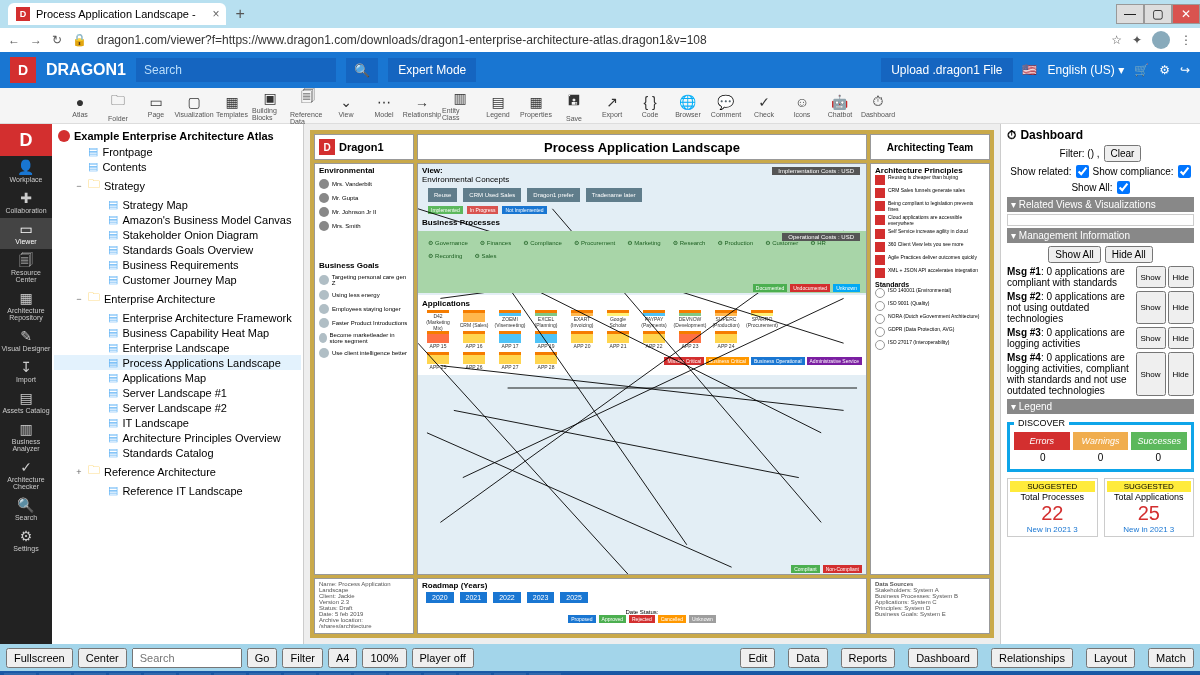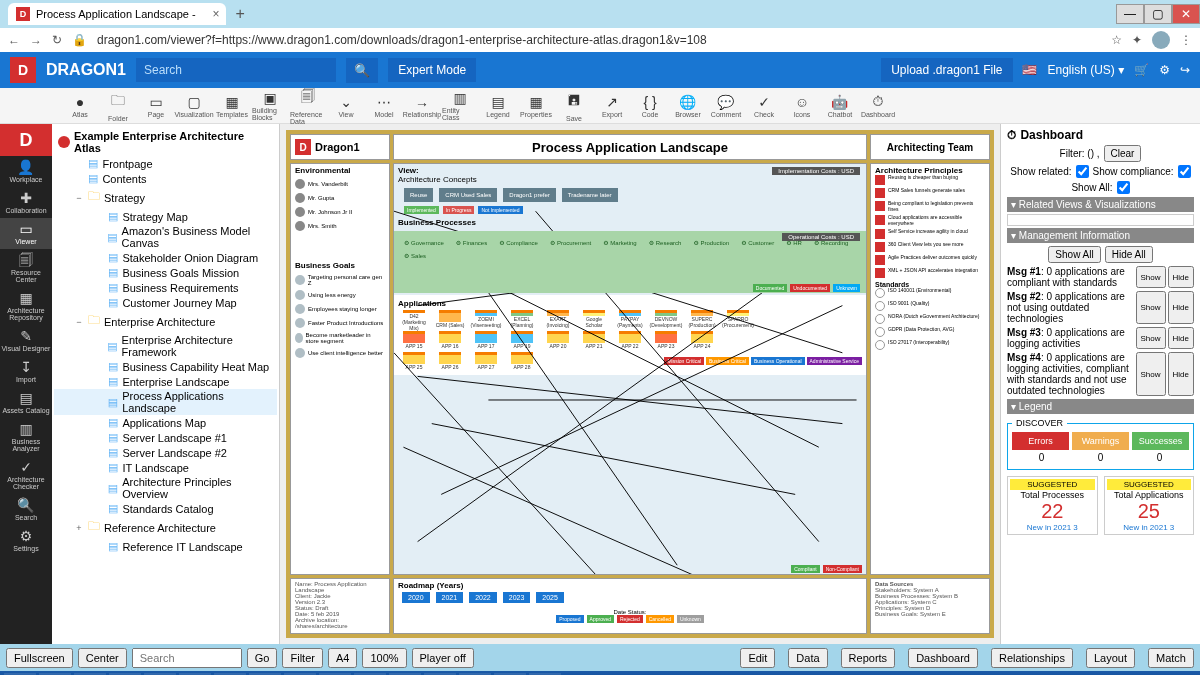--- a/index.html
+++ b/index.html
@@ -34,21 +34,21 @@
 .tool-icon { font-size: 14px; color: #333; }
 
 
 .main { display: flex; height: 520px; }
 .left-dock { width: 52px; background: #222; color: #ccc; font-size: 7px; display: flex; flex-direction: column; }
 .dock-item { display: flex; flex-direction: column; align-items: center; padding: 4px 0; gap: 2px; cursor: pointer; text-align: center; line-height: 1; }
 .dock-item.active { background: #444; color: #fff; }
 .dock-icon { font-size: 14px; }
 
 
-.tree-panel { width: 228px; background: #fff; border-right: 1px solid #ccc; padding: 4px 2px; font-size: 11px; overflow-y: auto; }
+.tree-panel { width: 252px; background: #fff; border-right: 1px solid #ccc; padding: 4px 2px; font-size: 11px; overflow-y: auto; }
 .tree-title { display: flex; align-items: center; gap: 4px; font-weight: bold; padding: 2px 4px; }
 .tree-title .dot { width: 12px; height: 12px; background: #d32f2f; border-radius: 50%; }
 .tree-node { display: flex; align-items: center; gap: 4px; padding: 1px 0 1px 20px; cursor: pointer; }
 .tree-node.lvl2 { padding-left: 40px; }
 .tree-node.lvl2.sel { background: #e3f2fd; }
 .tree-node .exp { width: 10px; text-align: center; font-size: 9px; color: #666; }
 .folder-icon { color: #fbc02d; font-size: 12px; }
 .doc-icon { color: #64b5f6; font-size: 11px; }
 
 
@@ -75,24 +75,24 @@
 
 
 .dash-panel { width: 200px; background: #fff; border-left: 1px solid #ccc; padding: 4px 6px; font-size: 10px; overflow-y: auto; }
 .dash-panel h4 { font-size: 12px; display: flex; align-items: center; gap: 4px; }
 .dash-row { margin: 3px 0; display: flex; align-items: center; gap: 4px; flex-wrap: wrap; justify-content: center; }
 .dash-row button { font-size: 10px; padding: 1px 5px; }
 .sect-head { background: #888; color: #fff; font-size: 10px; padding: 2px 4px; }
 .msg { font-size: 10px; margin: 3px 0; display: flex; gap: 3px; }
 .msg-btns { margin-left: auto; display: flex; gap: 2px; }
 .msg-btns button { font-size: 8px; padding: 0 3px; }
-.discover { border: 1px solid #0ea5e9; margin-top: 4px; padding: 4px; }
+.discover { border: 3px solid #0ea5e9; margin-top: 4px; padding: 4px; }
 .discover legend { font-size: 9px; padding: 0 4px; }
 .disc-btns { display: flex; gap: 3px; }
-.disc-btn { flex: 1; color: #fff; font-size: 9px; padding: 4px 0; border: none; }
+.disc-btn { flex: 1; color: #fff; font-size: 9px; padding: 4px 0; border: none; font-style: italic; }
 .disc-counts { display: flex; }
 .disc-counts span { flex: 1; text-align: center; font-size: 10px; padding: 2px 0; }
 .kpi-row { display: flex; gap: 6px; margin-top: 6px; }
 .kpi { flex: 1; border: 1px solid #ccc; text-align: center; padding: 2px; }
 .kpi-sug { background: #ffeb3b; font-size: 8px; padding: 1px; }
 .kpi-val { color: #d32f2f; font-size: 20px; font-weight: normal; }
 .kpi-sub { font-size: 8px; color: #1976d2; }
 
 
 .bottom-bar { height: 27px; background: #a3d5ea; display: flex; align-items: center; gap: 5px; padding: 0 6px; font-size: 11px; }
@@ -331,21 +331,21 @@
           <span>Amazon's Business Model Canvas</span>
         </div>
         <div class="tree-node lvl2">
           <span class="exp"></span>
           <span class="doc-icon">▤</span>
           <span>Stakeholder Onion Diagram</span>
         </div>
         <div class="tree-node lvl2">
           <span class="exp"></span>
           <span class="doc-icon">▤</span>
-          <span>Business Goals Mission</span>
+          <span>Standards Goals Overview</span>
         </div>
         <div class="tree-node lvl2">
           <span class="exp"></span>
           <span class="doc-icon">▤</span>
           <span>Business Requirements</span>
         </div>
         <div class="tree-node lvl2">
           <span class="exp"></span>
           <span class="doc-icon">▤</span>
           <span>Customer Journey Map</span>
@@ -487,21 +487,21 @@
               <line x1="2" y1="60" x2="70" y2="90"></line>
                 <line x1="10" y1="70" x2="95" y2="30"></line>
               <line x1="15" y1="20" x2="60" y2="85"></line>
                 <line x1="20" y1="50" x2="98" y2="50"></line>
               <line x1="0" y1="40" x2="50" y2="95"></line>
                 <line x1="30" y1="10" x2="90" y2="80"></line>
               <line x1="5" y1="80" x2="95" y2="15"></line>
                 <line x1="8" y1="55" x2="85" y2="70"></line>
             </g>
           </svg>
-          <div class="cv-section"><span>View:</span><br><span style="font-weight:normal;">Architecture Concepts</span></div>
+          <div class="cv-section"><span>View:</span><br><span style="font-weight:normal;">Environmental Concepts</span></div>
           <span style="position:absolute;right:6px;top:3px;background:#555;color:#fff;font-size:6px;padding:1px 6px;">Implementation Costs : USD</span>
           <div style="display:flex;gap:6px;padding:2px 10px;font-size:6px;" id="concepts">
               <span style="background:#607d8b;color:#fff;padding:4px 6px;">Reuse</span>
               <span style="background:#607d8b;color:#fff;padding:4px 6px;">CRM Used Sales</span>
               <span style="background:#607d8b;color:#fff;padding:4px 6px;">Dragon1 prefer</span>
               <span style="background:#607d8b;color:#fff;padding:4px 6px;">Tradename later</span>
             </div>
           <div style="display:flex;gap:4px;padding:2px 10px;" id="impl-status">
               <span class="legend-chip" style="background:#5cb85c">Implemented</span>
               <span class="legend-chip" style="background:#d9534f">In Progress</span>

